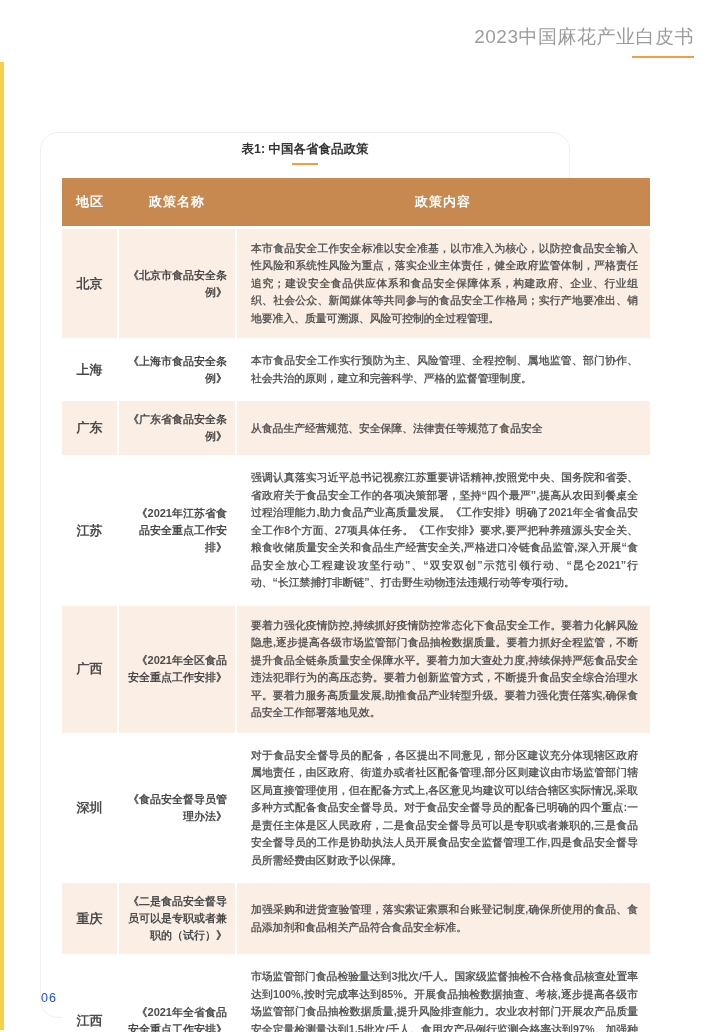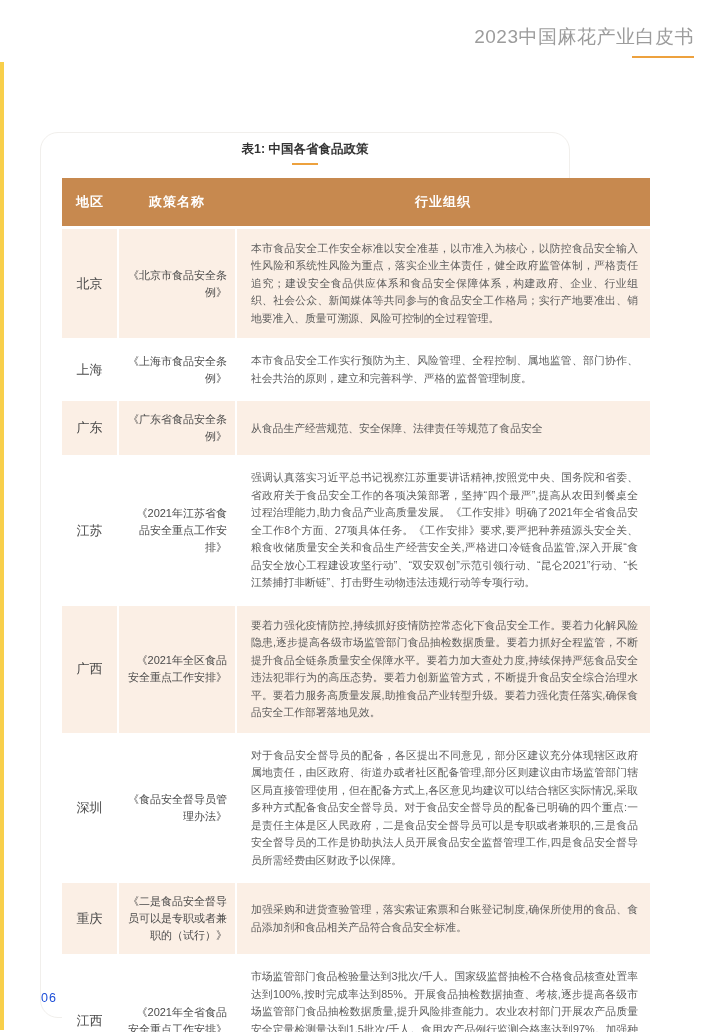--- a/index.html
+++ b/index.html
@@ -50,21 +50,21 @@
   }
   .policy-table col.c-region{width:56px;}
   .policy-table col.c-name{width:118px;}
   .policy-table thead th{
     background:var(--table-header-bg);color:#ffffff;font-weight:bold;
     font-size:13px;padding:15px 4px;text-align:center;letter-spacing:1px;
   }
   .policy-table tbody tr{background:#ffffff;}
   .policy-table tbody tr:nth-child(odd){background:var(--row-stripe);}
   .policy-table tbody td{
-    border-top:3px solid #ffffff;vertical-align:middle;
+    border-top:3px solid #ffffff;vertical-align:middle;font-weight:bold;
   }
   .cell-region{
     text-align:center;font-size:13px;color:var(--text-dark);
   }
   .cell-name{
     border-left:2px solid #ffffff;text-align:right;
     font-size:11px;color:var(--text-dark);line-height:1.55;padding:10px 8px;
   }
   .cell-content{
     border-left:2px solid #ffffff;
@@ -96,21 +96,21 @@
   <table class="policy-table">
     <colgroup>
       <col class="c-region">
         <col class="c-name">
         <col class="c-content">
     </colgroup>
     <thead>
       <tr>
         <th>地区</th>
         <th>政策名称</th>
-        <th>行业组织</th>
+        <th>政策内容</th>
       </tr>
     </thead>
     <tbody id="table-body">
   <tr>
     <td class="cell-region">北京</td>
     <td class="cell-name">《北京市食品安全条例》</td>
     <td class="cell-content">本市食品安全工作安全标准以安全准基，以市准入为核心，以防控食品安全输入性风险和系统性风险为重点，落实企业主体责任，健全政府监管体制，严格责任追究；建设安全食品供应体系和食品安全保障体系，构建政府、企业、行业组织、社会公众、新闻媒体等共同参与的食品安全工作格局；实行产地要准出、销地要准入、质量可溯源、风险可控制的全过程管理。</td>
   </tr>
 
   <tr>

